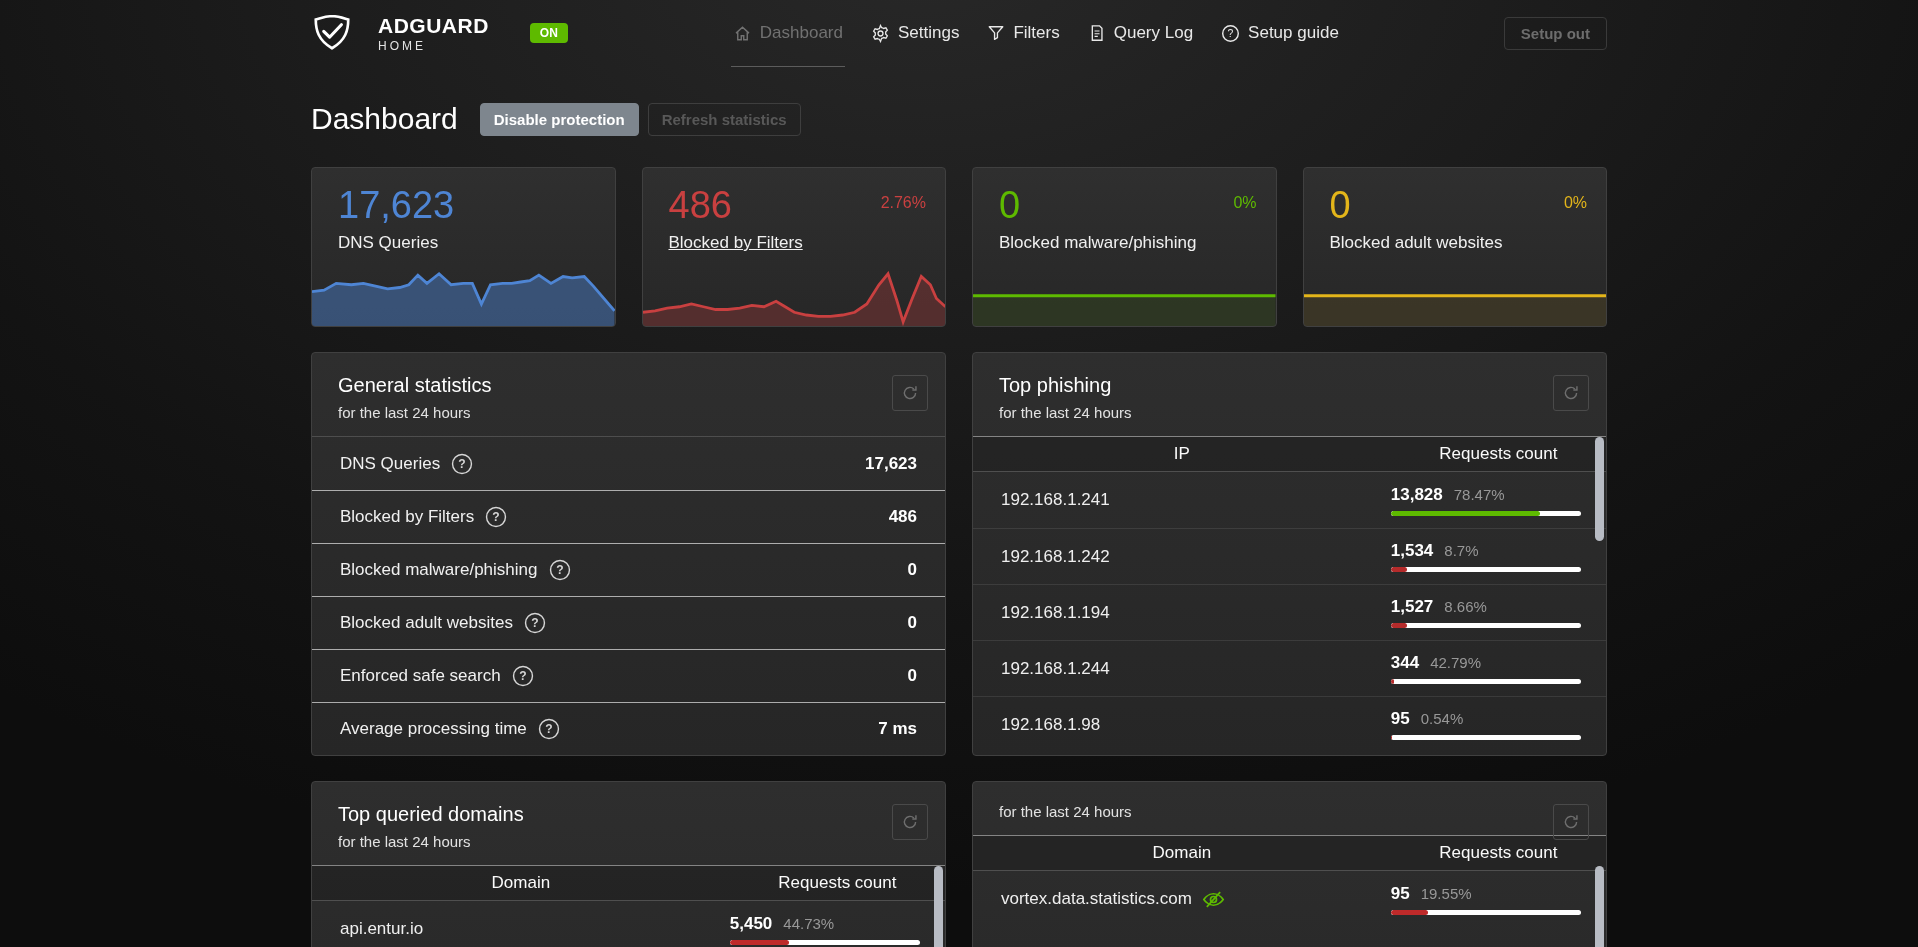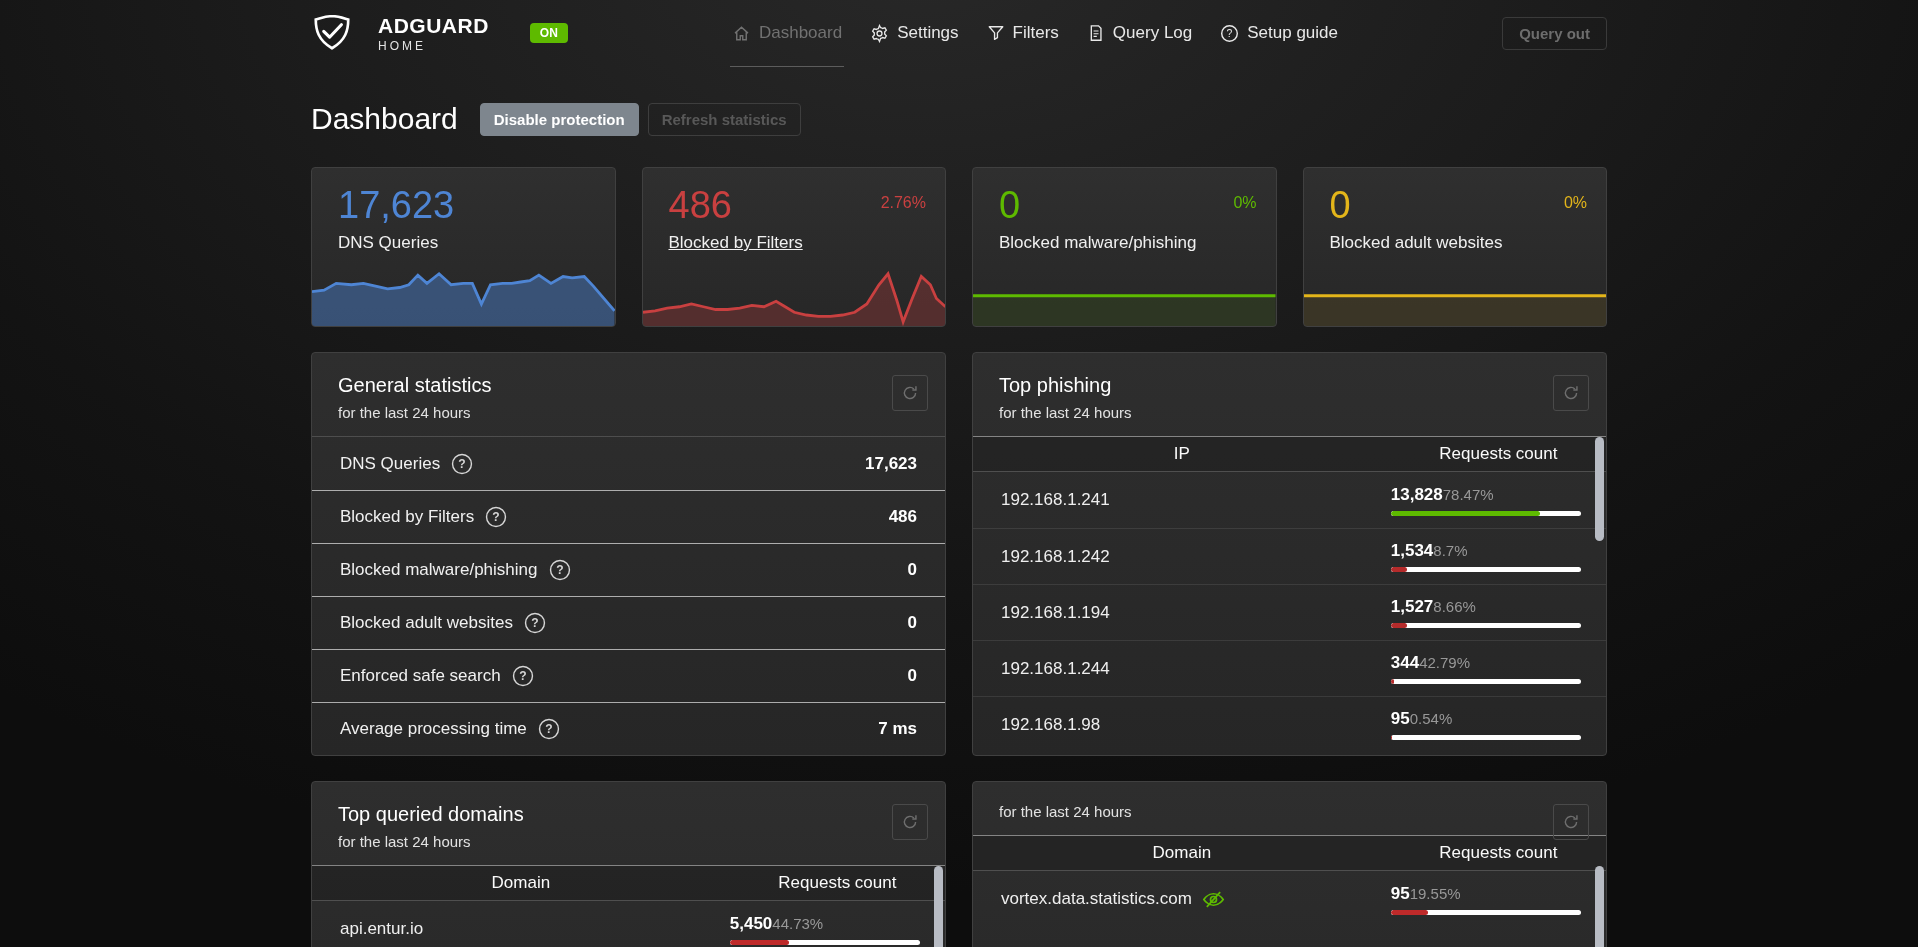--- a/index.html
+++ b/index.html
@@ -74,21 +74,21 @@
   
   .tbl-head { display:flex; align-items:center; height:35px; background:rgba(0,0,0,0.18);
               border-bottom:1px solid rgba(255,255,255,0.2); font-size:17px; color:#fafafa; }
   .th-main { flex:0 0 66%; text-align:center; }
   .th-count { flex:1; text-align:center; }
   .tbl-row { display:flex; align-items:center; height:56px; }
   .tbl-row + .tbl-row { border-top:1px solid rgba(255,255,255,0.09); }
   .cell-main { flex:0 0 66%; padding-left:28px; font-size:17px; color:#efefef;
                display:flex; align-items:center; gap:10px; }
   .cell-count { flex:1; }
-  .count-line { display:flex; align-items:baseline; margin-bottom:6px; }
+  .count-line { display:flex; align-items:baseline; gap:11px; margin-bottom:6px; }
   .count-num { font-size:17px; font-weight:bold; color:#fff; }
   .count-pct { font-size:15px; color:#989898; }
   .bar { position:relative; width:190px; height:5px; border-radius:3px; background:#fff; overflow:hidden; }
   .bar-fill { position:absolute; left:0; top:0; bottom:0; border-radius:3px; }
   .eye-off { width:23px; height:23px; color:#5eba00; cursor:pointer; }
 
   .scroll-thumb { position:absolute; right:2px; width:9px; background:#b8bcc4; border-radius:5px; cursor:pointer; }
 </style>
 </head>
 <body>
@@ -146,21 +146,21 @@
         <div class="nav-item">
           <span class="icon">
             <svg width="19" height="19" viewBox="0 0 20 20">
               <circle cx="10" cy="10" r="8.2" fill="none" stroke="currentColor" stroke-width="1.5"></circle>
               <text x="10" y="14" text-anchor="middle" font-size="11" font-family="Liberation Sans, sans-serif" fill="currentColor">?</text>
             </svg>
           </span>
           <span>Setup guide</span>
         </div>
       </nav>
-    <button class="sign-out-btn">Query out</button>
+    <button class="sign-out-btn">Setup out</button>
   </div>
 </header>
 
 <main class="container">
   <div class="page-head">
     <h1 class="page-title">Dashboard</h1>
     <button class="btn btn-disable">Disable protection</button>
     <button class="btn btn-ghost">Refresh statistics</button>
   </div>
 

